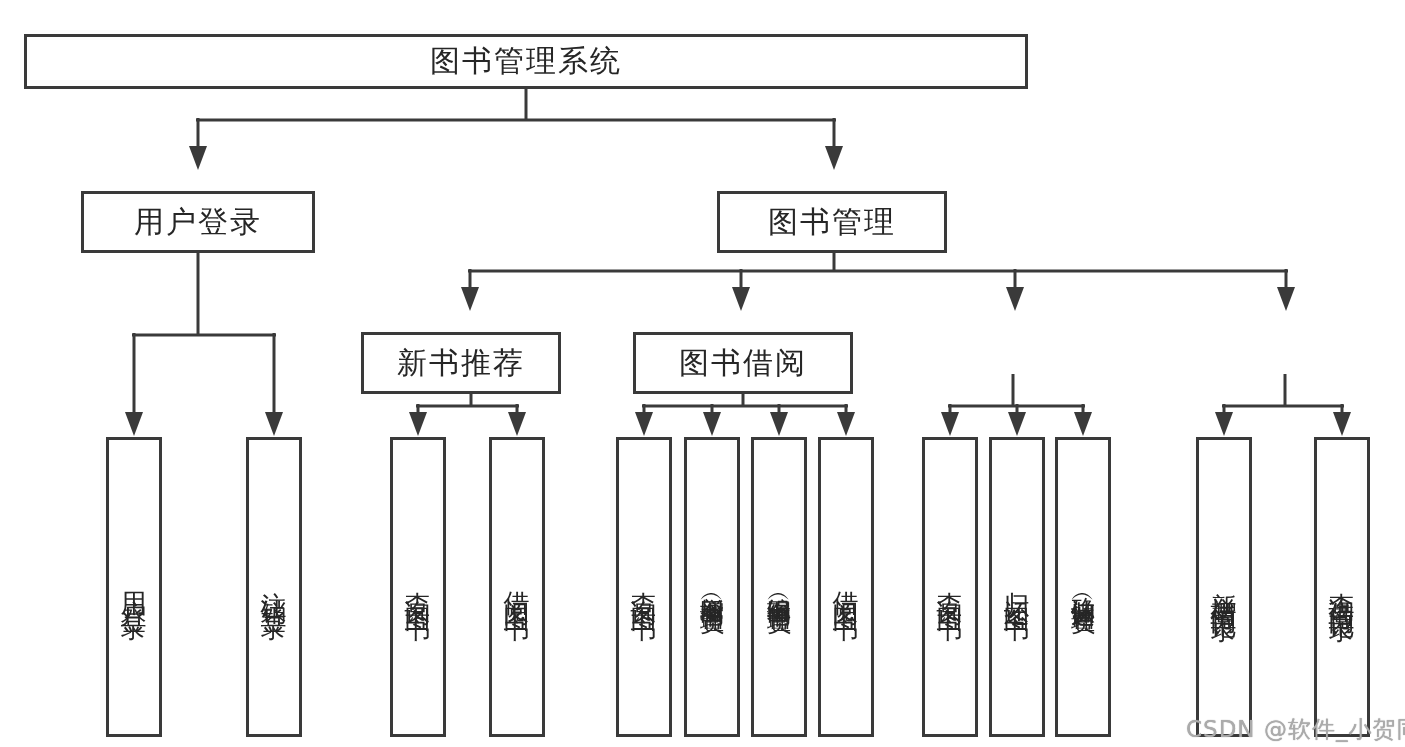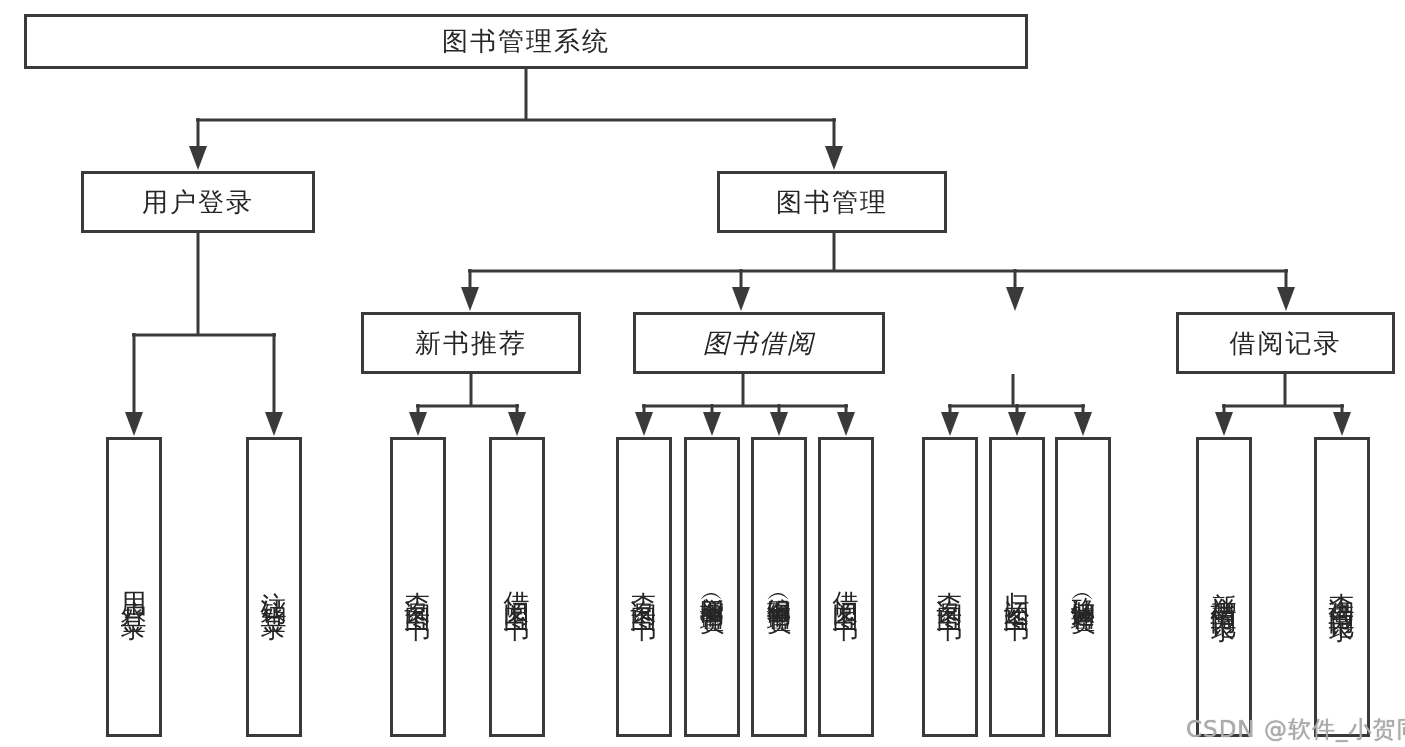--- a/index.html
+++ b/index.html
@@ -5,27 +5,27 @@
   html,body{margin:0;padding:0;background:#ffffff;}
   *{box-sizing:border-box;}
   .canvas{
     position:relative;width:1405px;height:747px;background:#ffffff;
     font-family:"DejaVu Sans",sans-serif;color:#262626;overflow:hidden;
   }
   .connectors{position:absolute;left:0;top:0;width:1405px;height:747px;}
   .node{
     position:absolute;border:3px solid #3a3a3a;background:#ffffff;
     display:flex;align-items:center;justify-content:center;
-    font-size:26px;letter-spacing:2px;white-space:nowrap;
+    font-size:30px;letter-spacing:2px;white-space:nowrap;margin-top:20px;
   }
   .root{left:24px;top:14px;width:1004px;height:55px;}
   .n-user-login{left:81px;top:171px;width:234px;height:62px;}
   .n-book-mgmt{left:717px;top:171px;width:230px;height:62px;}
-  .n-recommend{left:361px;top:312px;width:220px;height:62px;}
-  .n-borrow{left:633px;top:312px;width:252px;height:62px;font-style:italic;}
+  .n-recommend{left:361px;top:312px;width:200px;height:62px;}
+  .n-borrow{left:633px;top:312px;width:220px;height:62px;}
   .n-current{left:903px;top:312px;width:218px;height:62px;}
   .n-records{left:1176px;top:312px;width:219px;height:62px;}
   .leaf{
     position:absolute;top:437px;width:56px;height:300px;
     border:3px solid #3a3a3a;background:#ffffff;
     display:flex;align-items:center;justify-content:center;
   }
   .leaf .vtxt{
     writing-mode:vertical-rl;text-orientation:mixed;
     font-size:26px;letter-spacing:8px;line-height:1;white-space:nowrap;
@@ -116,21 +116,20 @@
     </g>
   </svg>
 
   <div class="node root">图书管理系统</div>
 
   <div class="node n-user-login">用户登录</div>
   <div class="node n-book-mgmt">图书管理</div>
 
   <div class="node n-recommend">新书推荐</div>
   <div class="node n-borrow">图书借阅</div>
-  <div class="node n-records">借阅记录</div>
 
   <div class="leaf l1">
     <span class="vtxt">用户登录</span>
   </div>
   <div class="leaf l2">
     <span class="vtxt">注销登录</span>
   </div>
 
   <div class="leaf l3">
     <span class="vtxt">查询图书</span>

